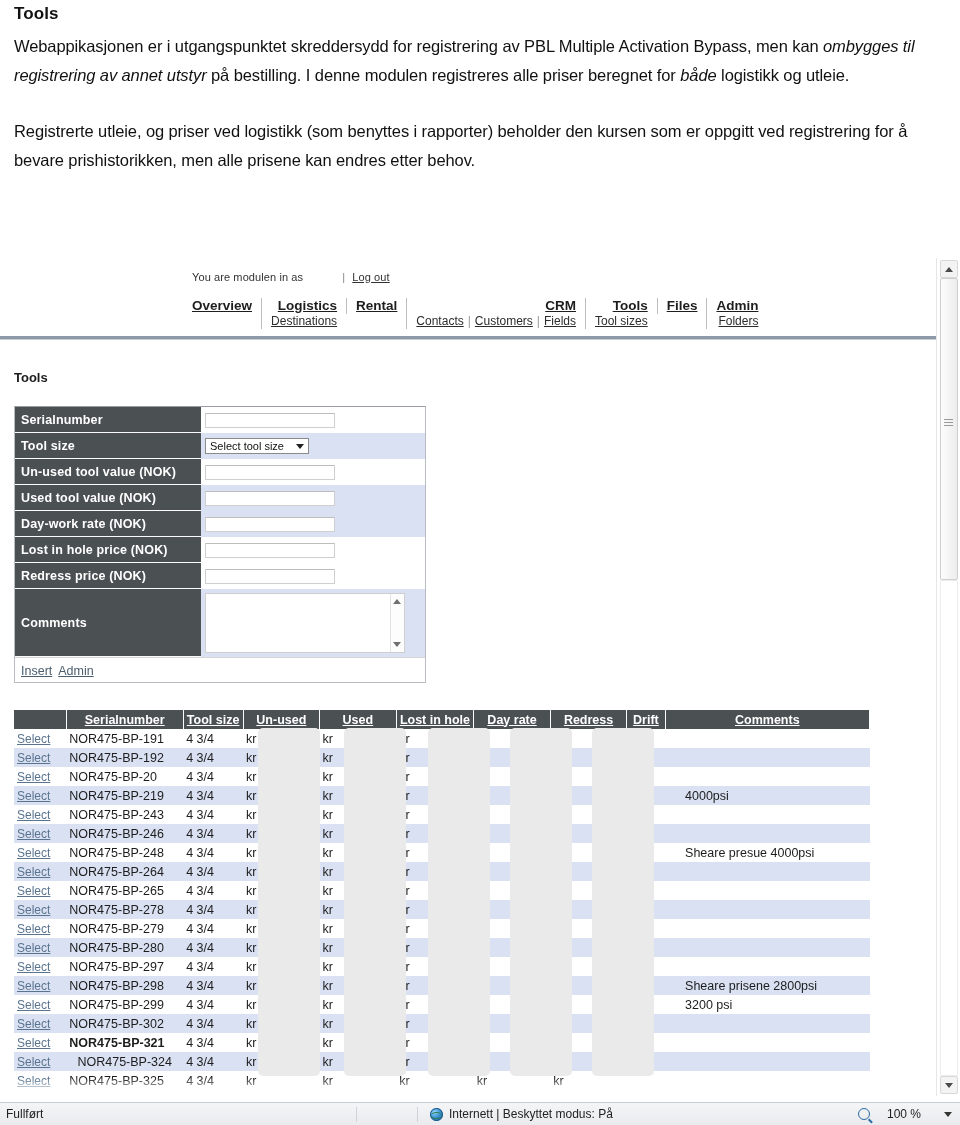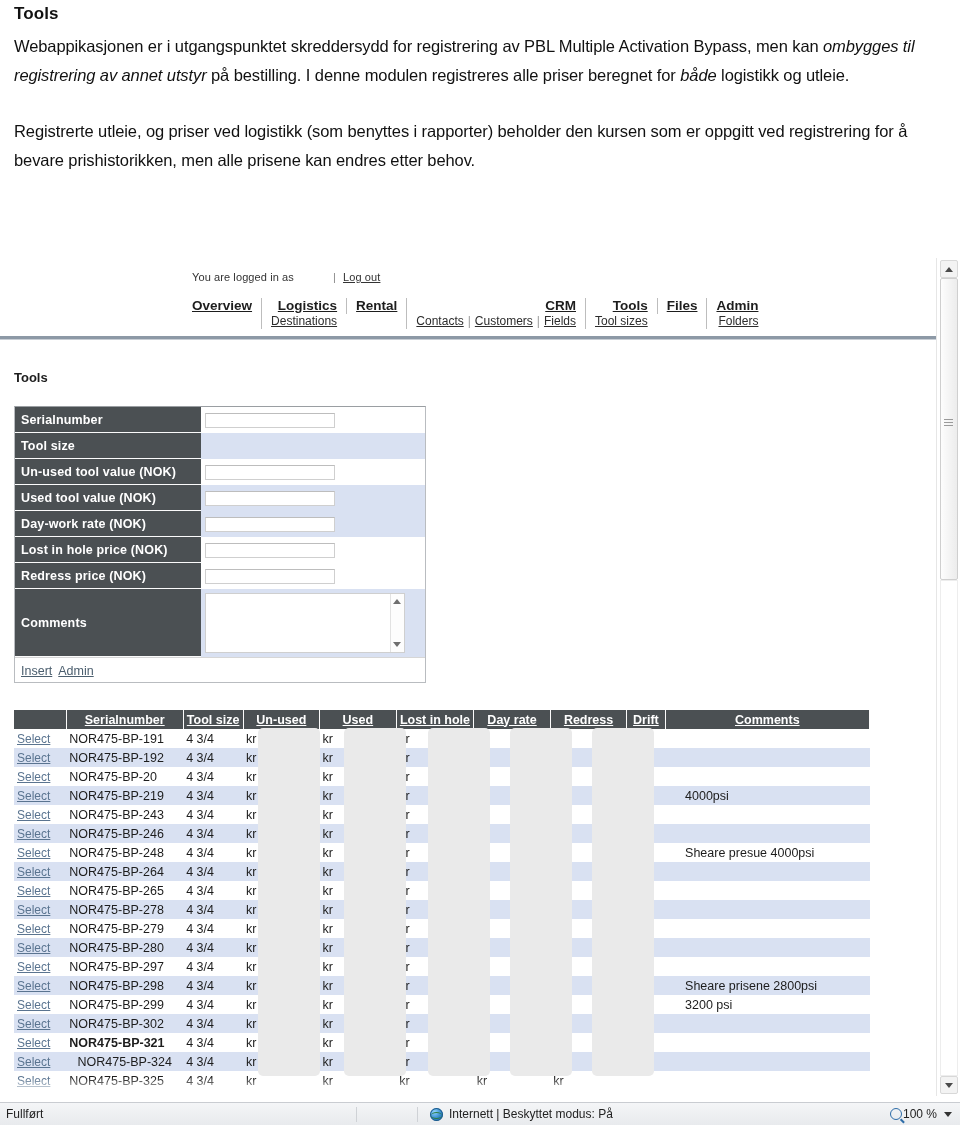--- a/index.html
+++ b/index.html
@@ -228,21 +228,21 @@
   .globe{
     width:13px;height:13px;border-radius:50%;
     background:radial-gradient(circle at 35% 30%,#8fd3ff 0%,#2f86c9 55%,#1e5f93 100%);
     box-shadow:inset 0 0 0 1px #1d5a8a;position:relative;flex:0 0 13px;
   }
   .globe:before{
     content:"";position:absolute;left:1px;top:4px;width:11px;height:5px;
     border-top:1px solid #2f7d43;border-bottom:1px solid #2f7d43;border-radius:50%;
   }
   .statusbar .sb-zoom{
-    display:flex;align-items:center;gap:1px;padding-right:8px;margin-left:auto;
+    display:flex;align-items:center;gap:17px;padding-right:8px;margin-left:auto;
   }
   .magn{
     width:10px;height:10px;border:1.6px solid #2d6ca8;border-radius:50%;
     position:relative;flex:0 0 10px;
   }
   .magn:after{
     content:"";position:absolute;right:-4px;bottom:-3px;width:5px;height:1.6px;
     background:#2d6ca8;transform:rotate(45deg);
   }
   .zcaret{
@@ -258,21 +258,21 @@
   <p class="para1"><span>Webappikasjonen er i utgangspunktet skreddersydd for registrering av PBL Multiple Activation Bypass, men kan </span><em>ombygges til registrering av annet utstyr</em><span> på bestilling. I denne modulen registreres alle priser beregnet for </span><em>både</em><span> logistikk og utleie.</span></p>
   <p class="para2">Registrerte utleie, og priser ved logistikk (som benyttes i rapporter) beholder den kursen som er oppgitt ved registrering for å bevare prishistorikken, men alle prisene kan endres etter behov.</p>
 </div>
 
 <div class="shot">
   <div class="shot-inner">
     <div class="page-area">
 
       <div class="hdr">
         <div class="loginline">
-          <span>You are logged in as</span>
+          <span>You are modulen in as</span>
           <span class="sep">|</span><a href="#">Log out</a>
         </div>
         <div class="nav">
             <div class="navgroup">
               <a class="top" href="#">Overview</a>
             </div>
             <div class="navgroup">
               <a class="top" href="#">Logistics</a>
               <div class="subrow">
                 <a class="sub" href="#">Destinations</a>
@@ -316,20 +316,26 @@
       <div class="form">
         <div id="form-rows">
             <div class="frow white">
               <div class="flabel">Serialnumber</div>
               <div class="fctrl">
                 <input class="txtin" type="text" style="">
               </div>
             </div>
             <div class="frow alt">
               <div class="flabel">Tool size</div>
+              <div class="fctrl">
+                <div class="selbox">
+                  <span class="cap">Select tool size</span>
+                  <span class="caret"></span>
+                </div>
+              </div>
             </div>
             <div class="frow white">
               <div class="flabel">Un-used tool value (NOK)</div>
               <div class="fctrl">
                 <input class="txtin" type="text" style="">
               </div>
             </div>
             <div class="frow alt">
               <div class="flabel">Used tool value (NOK)</div>
               <div class="fctrl">

